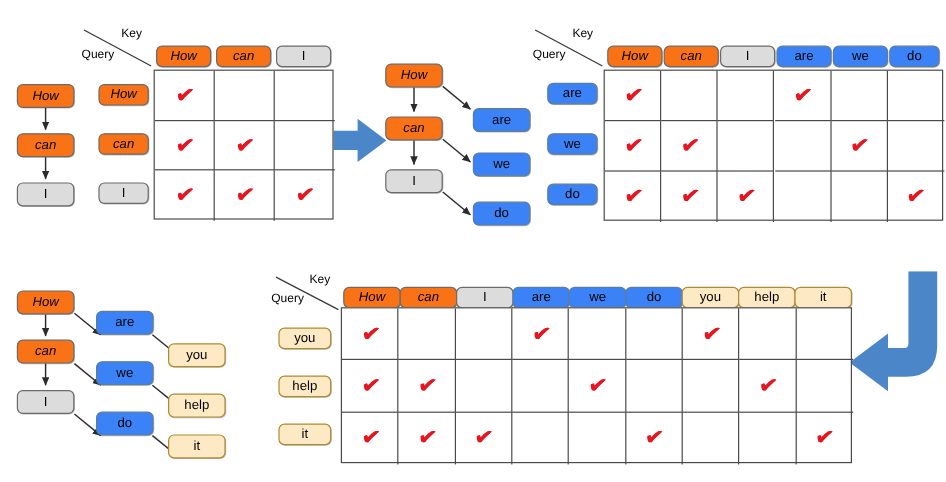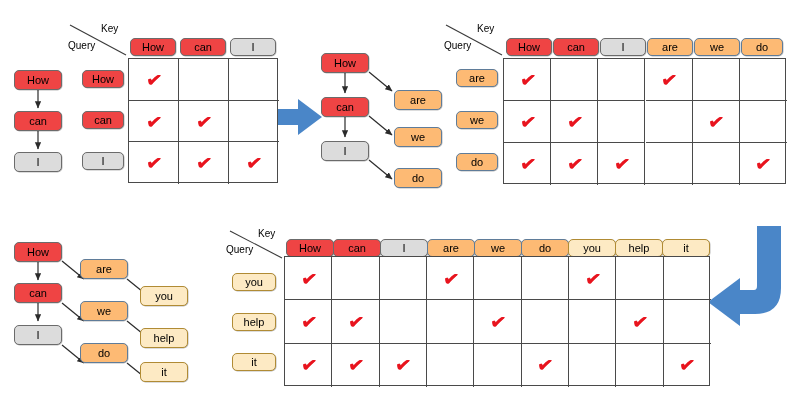--- a/index.html
+++ b/index.html
@@ -18,23 +18,23 @@
     box-sizing:border-box;
     border:1px solid #6b6b6b;
     border-radius:5px;
     font-size:11px;
     line-height:1;
     display:flex;align-items:center;justify-content:center;
     color:#000;
     box-shadow:0.5px 0.5px 0 rgba(0,0,0,0.28);
     white-space:nowrap;
   }
-  .tok.gray  {background:#ef4444;}
+  .tok.gray  {background:#f97316;font-style:italic;}
   .tok.gray2 {background:#dcdcdc;}
-  .tok.blue  {background:#fdba74;border-color:#5f7c99;}
+  .tok.blue  {background:#3b82f6;border-color:#5f7c99;}
   .tok.yellow{background:#fdeac4;border-color:#b08b34;}
 
   
   .grid{position:absolute;box-sizing:border-box;border:1.4px solid #4a4a4a;background:#fff;}
   .gcell{position:absolute;box-sizing:border-box;border-right:1px solid #4a4a4a;border-bottom:1px solid #4a4a4a;}
   .gcell.lastcol{border-right:none;}
   .gcell.lastrow{border-bottom:none;}
   .chk{
     position:absolute;
     color:#e8141e;

